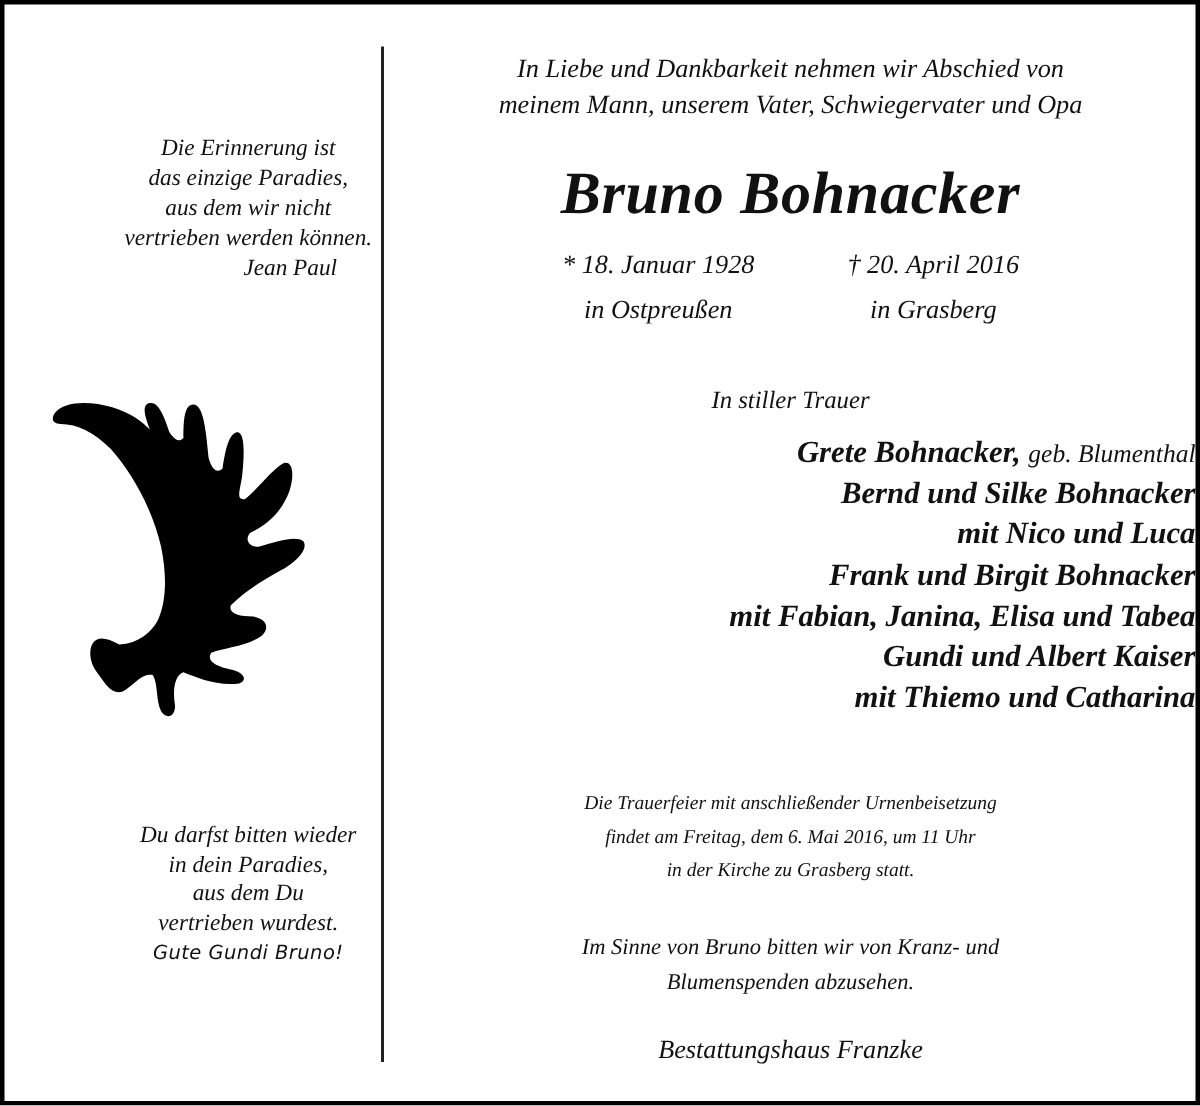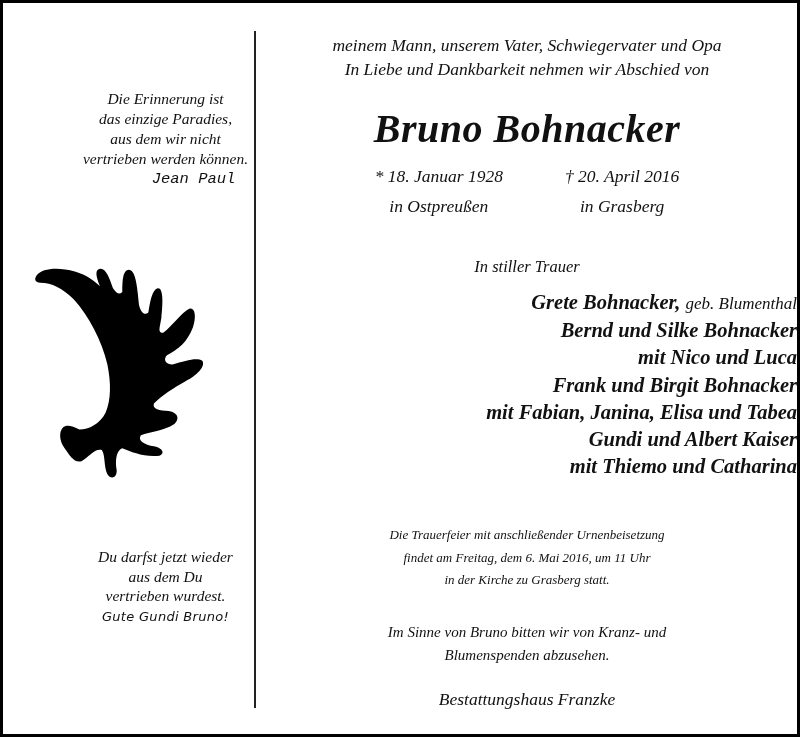--- a/index.html
+++ b/index.html
@@ -8,21 +8,21 @@
       position: absolute; left: 0; top: 0; width: 800px; height: 737px;
       box-sizing: border-box; border: 3px solid #000000; background: #ffffff;
     }
     .serif { font-family: "Liberation Serif", "DejaVu Serif", serif; color: #111; }
     .it { font-style: italic; }
     .divider {
       position: absolute; left: 254px; top: 31px; width: 2px; height: 677px; background: #222;
     }
     .left-col { position: absolute; left: 3px; width: 251px; text-align: center; margin-left: 37px; }
     .quote-top { top: 89px; font-size: 15.5px; line-height: 20px; }
-    .quote-top .author { padding-left: 56px; font-family: Liberation Mono, monospace; }
+    .quote-top .author { padding-left: 56px; }
     .quote-bottom { top: 547px; font-size: 15.5px; line-height: 19.5px; }
     .script {
       font-family: "DejaVu Sans", sans-serif; font-style: italic; font-size: 13px;
       letter-spacing: 0.3px; line-height: 22px;
     }
     .antler { position: absolute; left: 33px; top: 259px; width: 186px; height: 224px; }
     .right-col { position: absolute; left: 257px; width: 540px; text-align: center; }
     .intro { top: 33px; font-size: 17.5px; line-height: 24px; }
     .name { top: 102px; font-size: 40px; font-weight: bold; font-style: italic; line-height: 54px; letter-spacing: 0.5px; }
     .dates {
@@ -64,29 +64,30 @@
     C150,134 140,140 130,150 C128,156 136,158 146,158 C156,160 158,166 152,172
     C140,180 126,180 116,184 C112,190 120,194 130,196 C140,198 142,204 136,206
     C120,208 106,202 96,198 C90,200 88,210 90,222 C90,230 84,232 80,226
     C76,218 78,206 74,200 C66,198 60,208 52,212 C44,214 40,206 34,198
     C28,190 28,180 32,176 C36,172 42,174 50,178 C60,178 72,172 78,160
     C84,146 84,128 80,108 C74,82 60,56 44,38
     C32,26 20,20 8,20 C2,20 1,16 4,12 Z"></path>
 </svg>
 
 <div class="left-col serif it quote-bottom">
-  <div>Du darfst jetzt wieder</div>
+  <div>Du darfst bitten wieder</div>
+  <div>in dein Paradies,</div>
   <div>aus dem Du</div>
   <div>vertrieben wurdest.</div>
   <div class="script">Gute Gundi Bruno!</div>
 </div>
 
 <div class="right-col serif it intro">
+  <div>In Liebe und Dankbarkeit nehmen wir Abschied von</div>
   <div>meinem Mann, unserem Vater, Schwiegervater und Opa</div>
-  <div>In Liebe und Dankbarkeit nehmen wir Abschied von</div>
 </div>
 
 <div class="right-col serif name">Bruno Bohnacker</div>
 
 <div class="dates serif it">
   <div class="cell">
     <span class="line2">* 18. Januar 1928</span>
     <span class="line2">in Ostpreußen</span>
   </div>
   <div class="cell">

